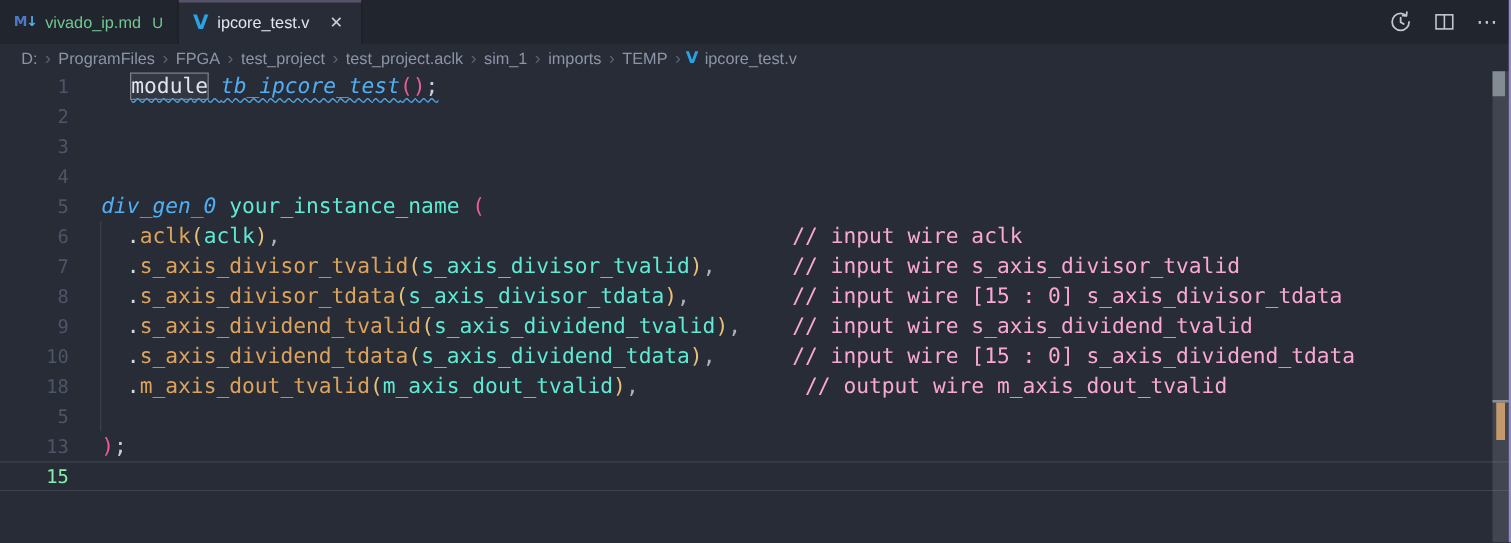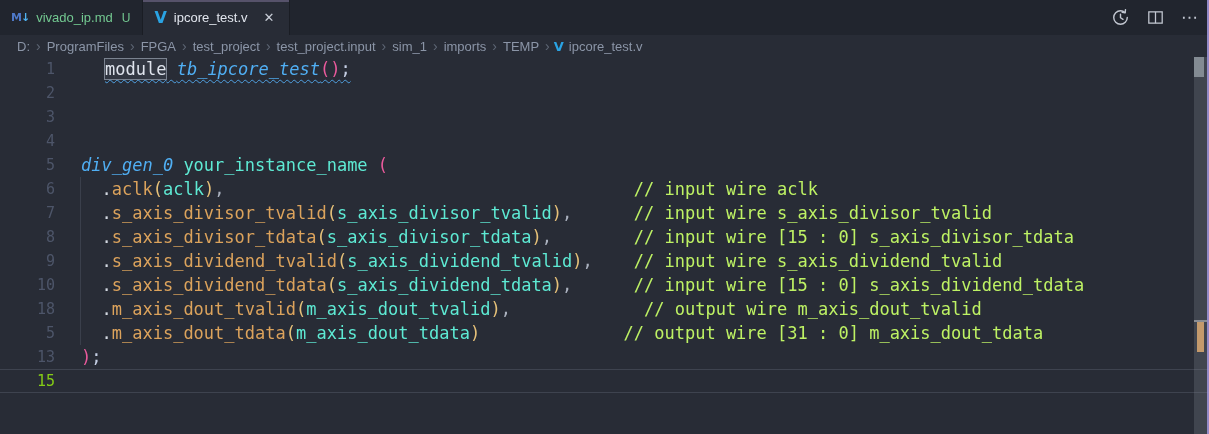--- a/index.html
+++ b/index.html
@@ -29,33 +29,33 @@
   .crumb-sep { color:#5E6675; padding:0 4px; font-size:14px; }
   .crumb-file { display:flex; align-items:center; gap:5px; cursor:pointer; }
   .crumb-file .vicon { font-size:13px; }
 
   
   .editor { position:absolute; top:57px; left:0; right:0; bottom:0; background:#282C36;
             font-family:"DejaVu Sans Mono", monospace; font-size:17px; line-height:24px; }
   .line { display:flex; height:24px; position:relative; }
   .line.active { box-shadow: inset 0 1px 0 rgba(140,150,170,.22), inset 0 -1px 0 rgba(140,150,170,.22); }
   .ln { width:55px; flex:none; text-align:right; color:#4D5569; font-size:15px; line-height:24px; cursor:pointer; }
-  .line.active .ln { color:#84cc16; }
+  .line.active .ln { color:#86efac; }
   .ltext { white-space:pre; padding-left:26px; color:#ABB2BF; }
   .seg { white-space:pre; }
   .c-kw   { color:#DFE4ED;margin-left:24px; }
   .c-ent  { color:#50AFF4; font-style:italic;text-align:right; }
   .c-var  { color:#5eead4; }
   .c-port { color:#DCA35C; }
   .c-gold { color:#E6C179; }
   .c-pink { color:#EA5A9C; }
   .c-semi { color:#C5CFE4; }
   .c-dot  { color:#D4D9E2; }
   .c-comma{ color:#ABB2BF; }
-  .c-com  { color:#bef264; }
+  .c-com  { color:#f9a8d4; }
   .c-plain{ color:#ABB2BF; }
   .c-occ  { outline:1px solid #7A828F; outline-offset:0; background:rgba(120,135,150,0.13); }
   .c-wocc { outline:1px solid rgba(135,171,165,0.85); outline-offset:0; background:rgba(61,107,99,0.55); }
   .squig { text-decoration:underline; text-decoration-style:wavy; text-decoration-color:#4FA0E0;
            text-decoration-thickness:1px; text-underline-offset:4px; }
   .indent-guide { position:absolute; left:80px; top:120px; width:1px; height:168px; background:#3A3F4B; }
 
   
   .scrollbar { position:absolute; top:0; right:2px; width:13px; bottom:0; background:rgba(121,128,140,0.30); cursor:pointer; }
   .ovr-top { position:absolute; top:0; left:0; width:10px; height:20px; background:rgba(160,170,176,0.70); }
@@ -101,21 +101,21 @@
 
 <div class="breadcrumb" id="breadcrumb">
     <span class="crumb">D:</span>
     <span class="crumb-sep">›</span>
     <span class="crumb">ProgramFiles</span>
     <span class="crumb-sep">›</span>
     <span class="crumb">FPGA</span>
     <span class="crumb-sep">›</span>
     <span class="crumb">test_project</span>
     <span class="crumb-sep">›</span>
-    <span class="crumb">test_project.input</span>
+    <span class="crumb">test_project.aclk</span>
     <span class="crumb-sep">›</span>
     <span class="crumb">sim_1</span>
     <span class="crumb-sep">›</span>
     <span class="crumb">imports</span>
     <span class="crumb-sep">›</span>
     <span class="crumb">TEMP</span>
     <span class="crumb-sep">›</span>
     <span class="crumb-file">
       <span class="vicon">V</span>
       <span>ipcore_test.v</span>
@@ -164,21 +164,20 @@
       <div class="line">
         <div class="ln">10</div>
         <div class="ltext"><span class="seg c-plain">  </span><span class="seg c-dot">.</span><span class="seg c-port">s_axis_dividend_tdata</span><span class="seg c-gold">(</span><span class="seg c-var">s_axis_dividend_tdata</span><span class="seg c-gold">)</span><span class="seg c-comma">,</span><span class="seg c-plain">      </span><span class="seg c-com">// input wire [15 : 0] s_axis_dividend_tdata</span></div>
       </div>
       <div class="line">
         <div class="ln">18</div>
         <div class="ltext"><span class="seg c-plain">  </span><span class="seg c-dot">.</span><span class="seg c-port">m_axis_dout_tvalid</span><span class="seg c-gold">(</span><span class="seg c-var">m_axis_dout_tvalid</span><span class="seg c-gold">)</span><span class="seg c-comma">,</span><span class="seg c-plain">             </span><span class="seg c-com">// output wire m_axis_dout_tvalid</span></div>
       </div>
       <div class="line">
         <div class="ln">5</div>
-        <div class="ltext"><span class="seg c-plain">  </span><span class="seg c-dot">.</span><span class="seg c-port">m_axis_dout_tdata</span><span class="seg c-gold">(</span><span class="seg c-var">m_axis_dout_tdata</span><span class="seg c-gold">)</span><span class="seg c-plain">              </span><span class="seg c-com">// output wire [31 : 0] m_axis_dout_tdata</span></div>
       </div>
       <div class="line">
         <div class="ln">13</div>
         <div class="ltext"><span class="seg c-pink">)</span><span class="seg c-semi">;</span></div>
       </div>
       <div class="line active">
         <div class="ln">15</div>
       </div>
     </div>
   <div class="scrollbar">

